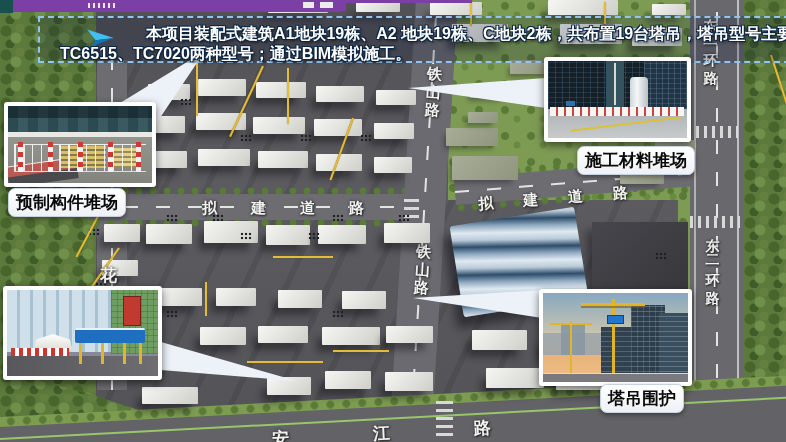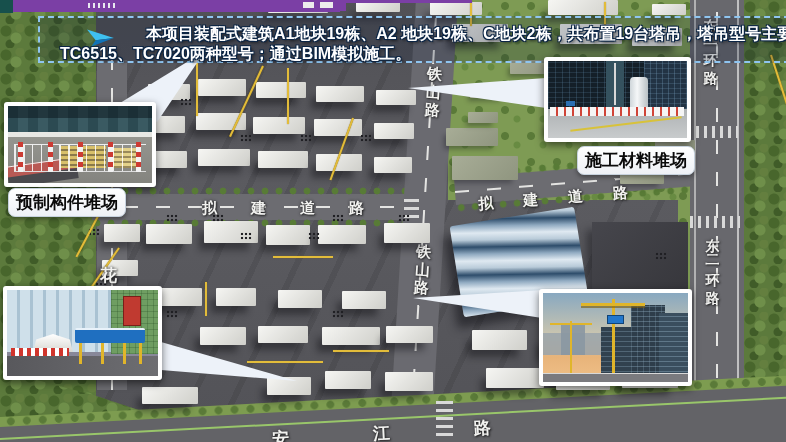--- a/index.html
+++ b/index.html
@@ -310,14 +310,15 @@
     <div class="sc" style="left:27px;top:28px;width:2px;height:56px;background:#e0b52a;"></div>
     <div class="sc" style="left:7px;top:30px;width:42px;height:2px;background:#e0b52a;"></div>
     <div class="sc" style="left:69px;top:6px;width:3px;height:78px;background:#e0b52a;"></div>
     <div class="sc" style="left:38px;top:10px;width:64px;height:3px;background:#e0b52a;box-shadow:0 2px 0 rgba(120,90,10,.6);"></div>
     <div class="sc" style="left:64px;top:22px;width:15px;height:7px;background:#2277cc;border:1px solid #114477;"></div>
     <div class="sc" style="left:0;top:80px;width:145px;height:9px;background:#7a7a7e;border-top:1px solid #d8d8d8;"></div>
   </div>
 
   <div class="clabel" style="left:8px;top:188px;">预制构件堆场</div>
   <div class="clabel" style="left:577px;top:146px;">施工材料堆场</div>
+  <div class="clabel" style="left:600px;top:384px;">塔吊围护</div>
 
 </div>
 
 </body></html>

